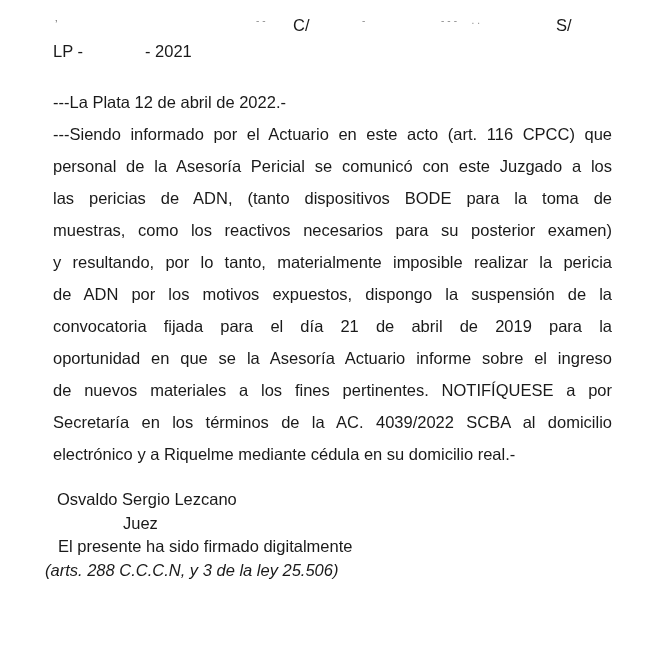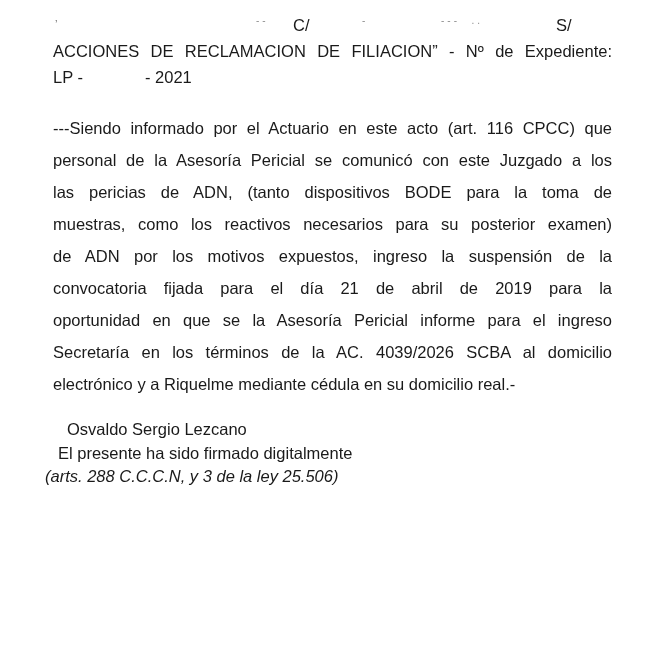--- a/index.html
+++ b/index.html
@@ -74,56 +74,59 @@
   }
   .line.left {
     text-align: left;
   }
   
   .signature {
     margin-top: 18px;
     font-size: 16.5px;
     line-height: 23.5px;
   }
-  .sig-name  { margin-left: 14px; }
+  .sig-name  { margin-left: 4px; }
   .sig-title { margin-left: 70px; }
   .sig-note  { margin-left: 5px; }
   .sig-ref   { margin-left: -8px; font-style: italic; }
 </style>
 </head>
 <body>
 
 <div class="page">
 
   <div class="header">
     <div class="h-line1">
       <span class="rem rem-left">’</span>
       <span class="rem rem-a">--</span>
       <span class="cap cap-c">C/</span>
       <span class="rem rem-b">-</span>
       <span class="rem rem-c">---  ..</span>
       <span class="cap cap-s">S/</span>
     </div>
-    <div class="h-line2">ACCIONES DE RECLAMACION DE FILIACION” - Nº de Expediente:</div>
     <div class="h-line3">
       <span>LP -</span><span class="redacted-gap"></span><span>- 2021</span>
     </div>
   </div>
 
   <div class="body-text">
+    <div class="line left">---La Plata 12 de abril de 2022.-</div>
     <div class="line just">---Siendo informado por el Actuario en este acto (art. 116 CPCC) que</div>
     <div class="line just">personal de la Asesoría Pericial se comunicó con este Juzgado a los</div>
     <div class="line just">las pericias de ADN, (tanto dispositivos BODE para la toma de</div>
     <div class="line just">muestras, como los reactivos necesarios para su posterior examen)</div>
-    <div class="line just">de ADN por los motivos expuestos, ingreso la suspensión de la</div>
+    <div class="line just">y resultando, por lo tanto, materialmente imposible realizar la pericia</div>
+    <div class="line just">de ADN por los motivos expuestos, dispongo la suspensión de la</div>
     <div class="line just">convocatoria fijada para el día 21 de abril de 2019 para la</div>
-    <div class="line just">oportunidad en que se la Asesoría Pericial informe para el ingreso</div>
-    <div class="line just">Secretaría en los términos de la AC. 4039/2026 SCBA al domicilio</div>
+    <div class="line just">oportunidad en que se la Asesoría Actuario informe sobre el ingreso</div>
+    <div class="line just">de nuevos materiales a los fines pertinentes. NOTIFÍQUESE a por</div>
+    <div class="line just">Secretaría en los términos de la AC. 4039/2022 SCBA al domicilio</div>
     <div class="line left">electrónico y a Riquelme mediante cédula en su domicilio real.-</div>
   </div>
 
   <div class="signature">
     <div class="sig-name">Osvaldo Sergio Lezcano</div>
+    <div class="sig-title">Juez</div>
     <div class="sig-note">El presente ha sido firmado digitalmente</div>
     <div class="sig-ref">(arts. 288 C.C.C.N, y 3 de la ley 25.506)</div>
   </div>
 
 </div>
 
 </body></html>

